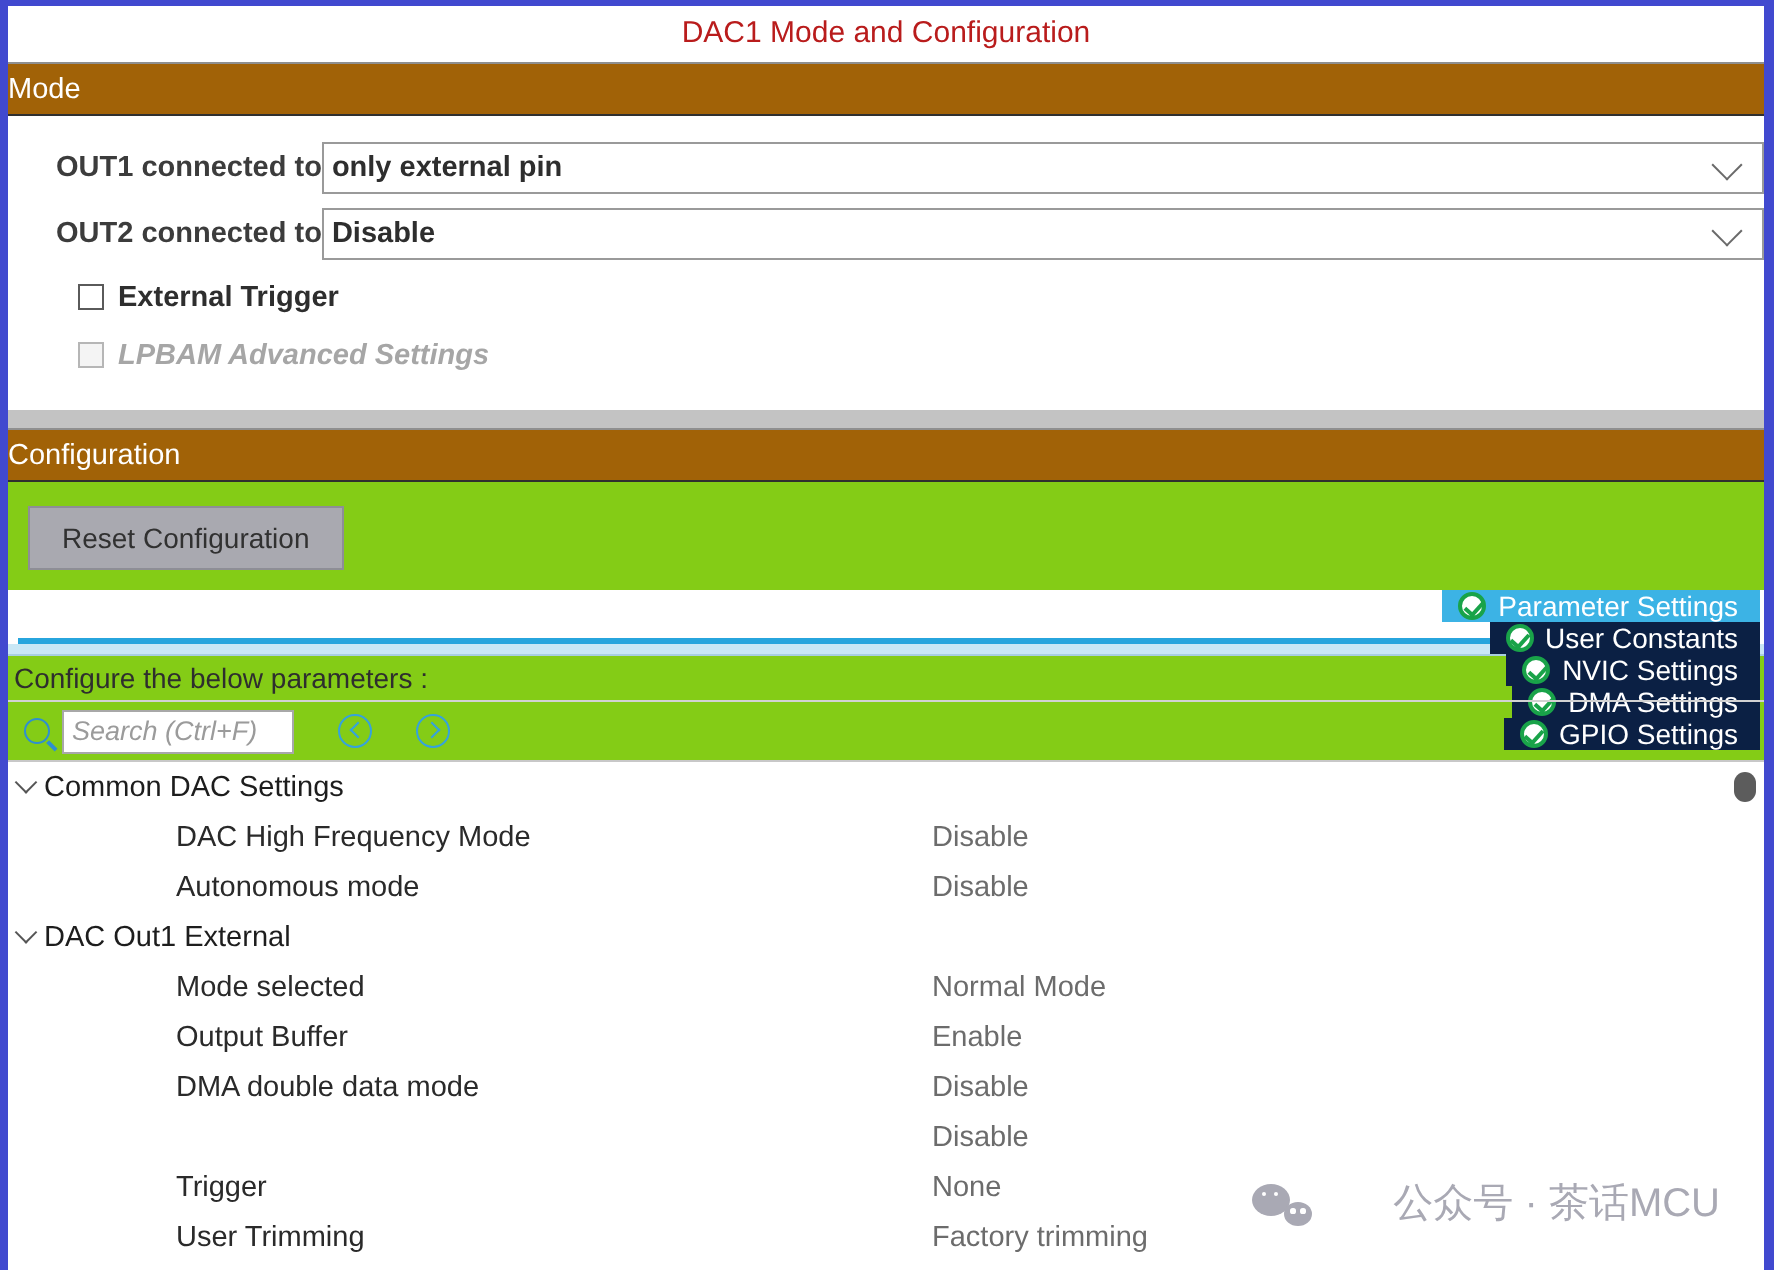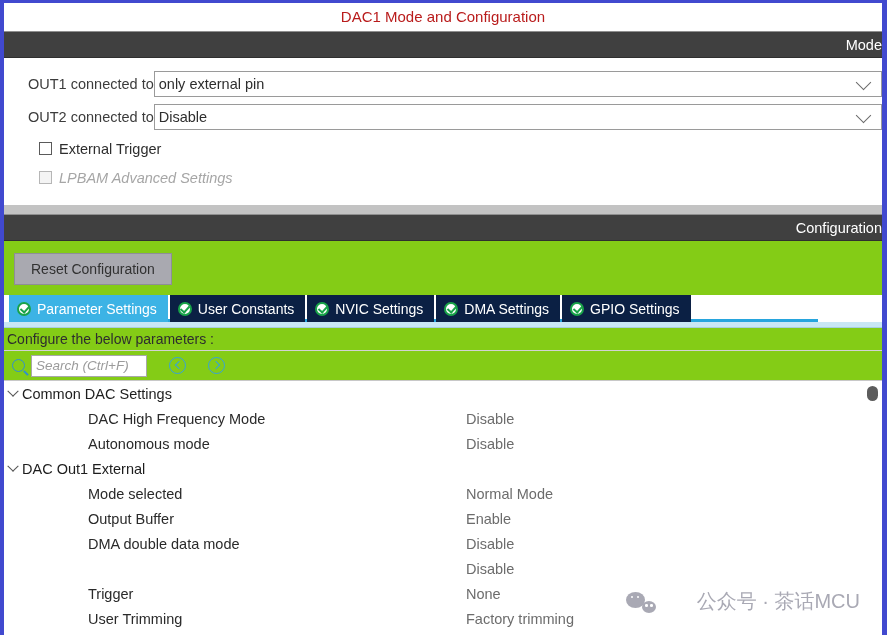--- a/index.html
+++ b/index.html
@@ -29,33 +29,34 @@
     text-align: center;
     font-size: 15px;
     color: #b91c1c;
     background: #ffffff;
   }
 
   
   .section-bar {
     height: 27px;
     line-height: 27px;
-    text-align: right;
+    text-align: left;
     font-size: 14.5px;
     color: #ffffff;
-    background: #404040;
+    background: #a16207;
     border-top: 1px solid #8f8f8f;
     border-bottom: 1px solid #2f2f2f;
   }
 
   
   .mode-body {
     background: #ffffff;
     padding: 10px 0 0 0;
     height: 146px;
+    font-weight: bold;
   }
   .form-row {
     display: flex;
     align-items: center;
     height: 31px;
     margin-bottom: 2px;
     padding-left: 24px;
   }
   .form-label {
     font-size: 14.5px;
@@ -127,20 +128,21 @@
   }
 
   
   .tabs-strip {
     position: relative;
     display: flex;
     align-items: flex-end;
     height: 27px;
     background: #ffffff;
     padding-left: 5px;
+    flex-direction: column;
   }
   .tabs-underline {
     position: absolute;
     left: 5px;
     right: 64px;
     bottom: 0;
     height: 3px;
     background: #27a5dd;
   }
   .tab {

